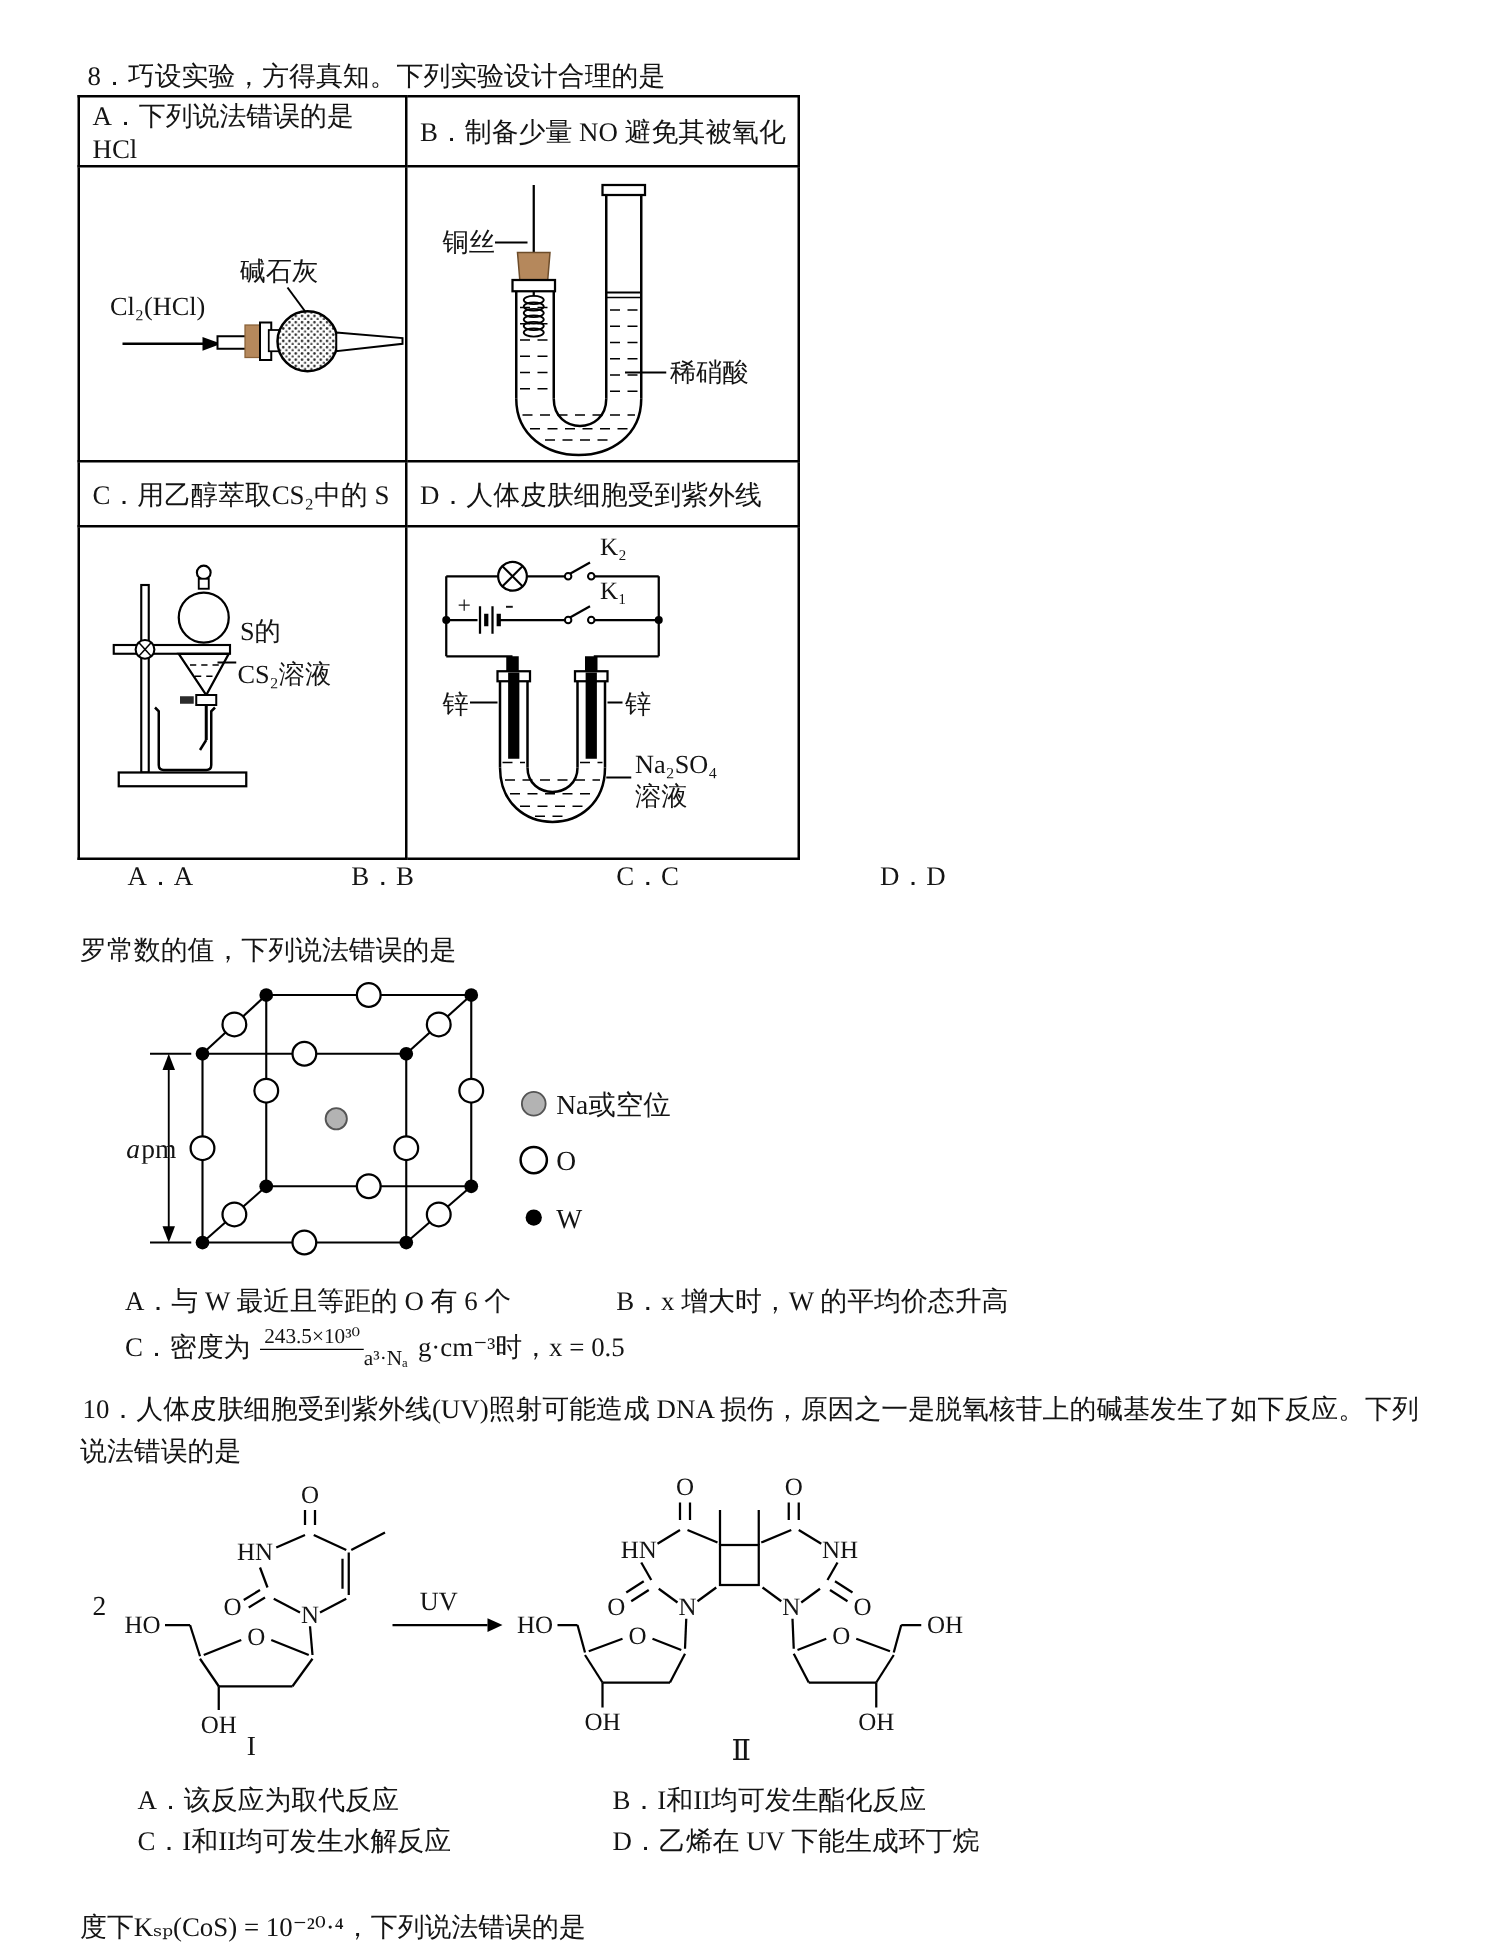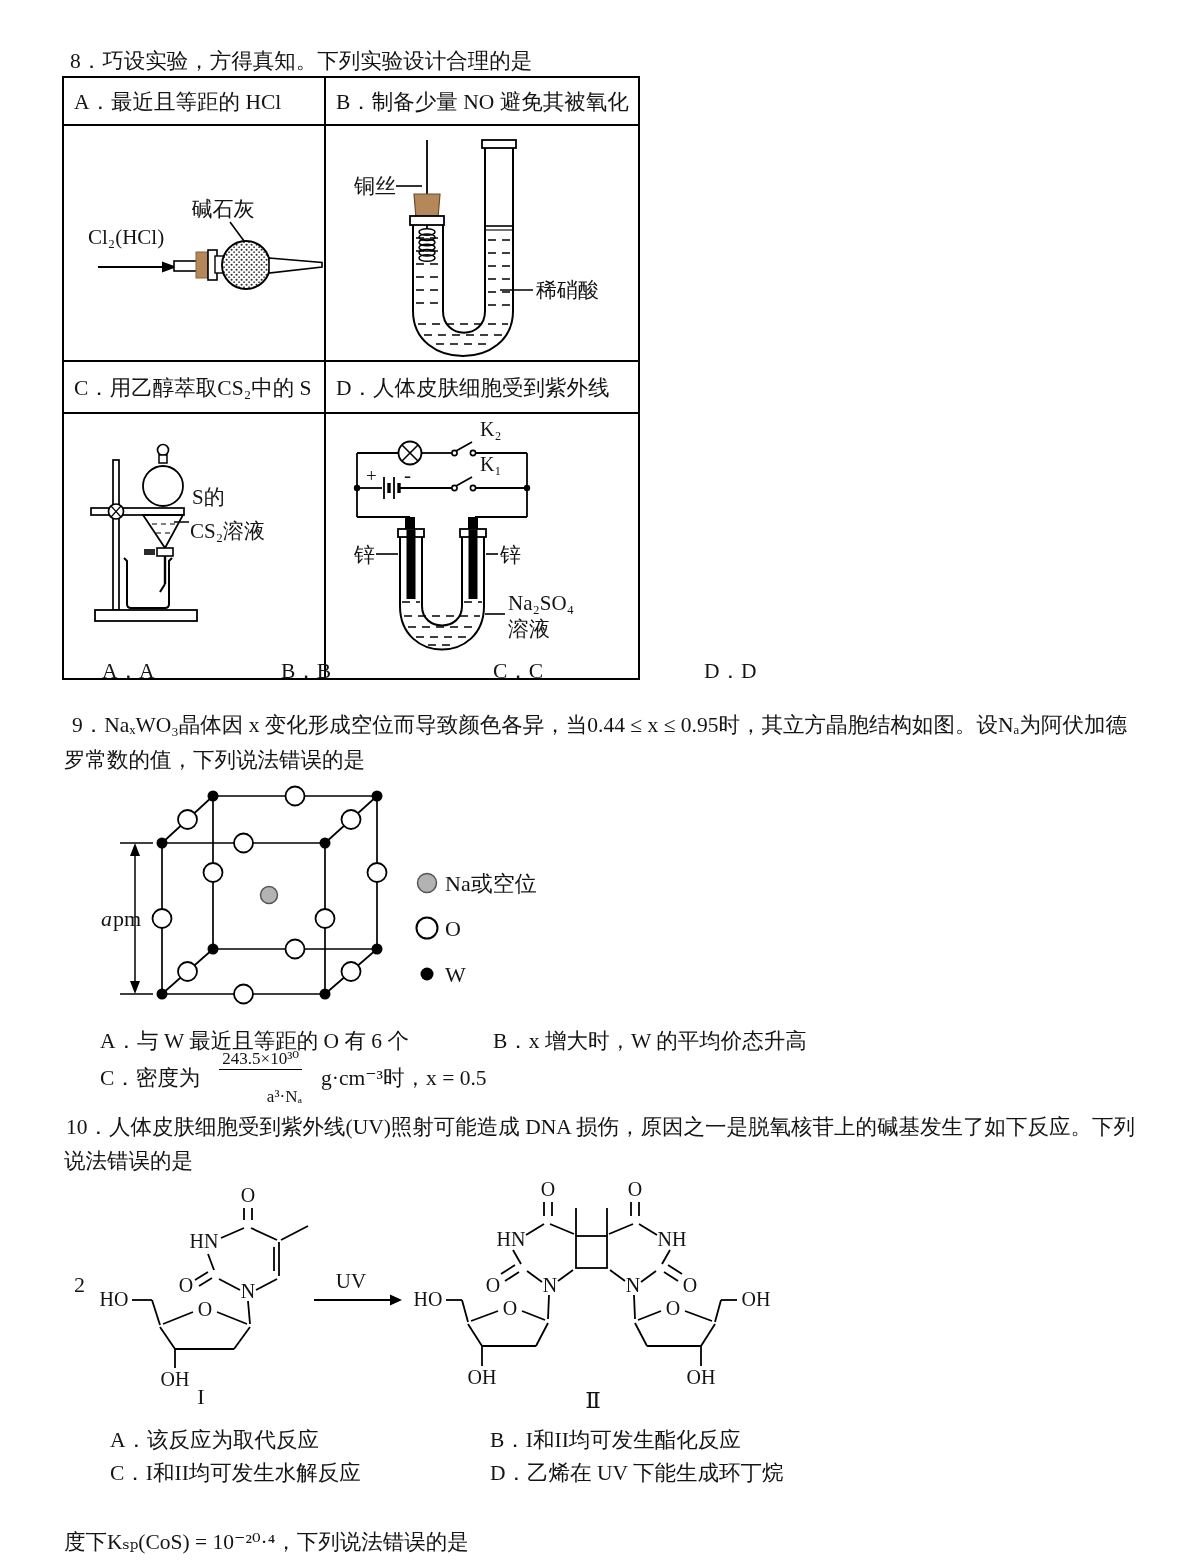--- a/index.html
+++ b/index.html
@@ -8,40 +8,40 @@
         font-family:"Liberation Serif","DejaVu Serif","DejaVu Sans",serif;color:#141414}
   .abs{position:absolute;white-space:nowrap}
   .fs{font-size:21.5px;line-height:1.45}
   table.q8t{border-collapse:collapse;table-layout:fixed;position:absolute;left:62px;top:76px}
   table.q8t td{border:2.2px solid #000}
   td.hdr{font-size:21.5px;padding-left:10px;vertical-align:middle}
   td.figcell{padding:2px 0 0 16px;vertical-align:middle}
   svg{display:block}
   svg text{font-family:"Liberation Serif","DejaVu Serif","DejaVu Sans",serif;fill:#141414}
   .optrow{display:flex;align-items:center}
-  .frac{display:inline-flex;flex-direction:column;align-items:flex-end;line-height:1.08;
-        font-size:17px;margin:0 19px;transform:translateY(-1px)}
+  .frac{display:inline-flex;align-items:flex-start;line-height:1.08;
+        font-size:17px;margin:0 8px;transform:translateY(-1px)}
   .frac .num{border-bottom:1.7px solid #000;padding:0 3px 1px}
   .frac .den{padding-top:18px}
 </style>
 </head>
 <body>
 
 <div class="page">
 
   <div class="abs fs" style="left:70px;top:46px">8．巧设实验，方得真知。下列实验设计合理的是</div>
 
   <table class="q8t">
     <colgroup>
         <col style="width:248px">
         <col style="width:300px">
       </colgroup>
     <tbody>
         <tr style="height:48px">
-      <td class="hdr">A．最近且等距的 HCl</td>
+      <td class="hdr">A．下列说法错误的是 HCl</td>
       <td class="hdr">B．制备少量 NO 避免其被氧化</td>
     </tr>
     <tr style="height:236px">
       <td class="figcell">
         <svg width="244" height="232" viewBox="0 0 244 232">
           <defs>
             <pattern id="pA" width="5" height="5" patternUnits="userSpaceOnUse">
               <rect width="5" height="5" fill="#ffffff"></rect>
               <circle cx="1.6" cy="1.8" r="1.05" fill="#2b2b2b"></circle>
               <circle cx="4.1" cy="4.2" r="0.95" fill="#4a4a4a"></circle>
@@ -202,28 +202,27 @@
           <text x="158" y="146" font-size="21">锌</text>
           <line x1="143" y1="198" x2="163" y2="198" stroke="#000" stroke-width="1.6"></line>
           <text x="166" y="194" font-size="21">Na₂SO₄</text>
           <text x="166" y="220" font-size="21">溶液</text>
         </svg>
       </td>
     </tr>
   </tbody>
     </table>
 
-  <div class="abs" style="left:0;top:656px;width:1190px;height:30px">
+  <div class="abs" style="left:0;top:686px;width:1190px;height:30px">
     <span class="abs fs" style="left:102px">A．A</span>
     <span class="abs fs" style="left:281px">B．B</span>
     <span class="abs fs" style="left:493px">C．C</span>
     <span class="abs fs" style="left:704px">D．D</span>
   </div>
 
-  <div class="abs fs" style="left:72px;top:710px">9．NaₓWO₃晶体因 x 变化形成空位而导致颜色各异，当0.44 ≤ x ≤ 0.95时，其立方晶胞结构如图。设Nₐ为阿伏加德</div>
   <div class="abs fs" style="left:64px;top:745px">罗常数的值，下列说法错误的是</div>
 
   <div class="abs" style="left:95px;top:776px">
     <svg width="500" height="250" viewBox="0 0 500 250">
       <g stroke="#000" stroke-width="1.7">
         <line x1="67" y1="67" x2="230" y2="67"></line>
           <line x1="67" y1="218" x2="230" y2="218"></line>
         <line x1="67" y1="67" x2="67" y2="218"></line>
           <line x1="230" y1="67" x2="230" y2="218"></line>
         <line x1="118" y1="20" x2="282" y2="20"></line>

